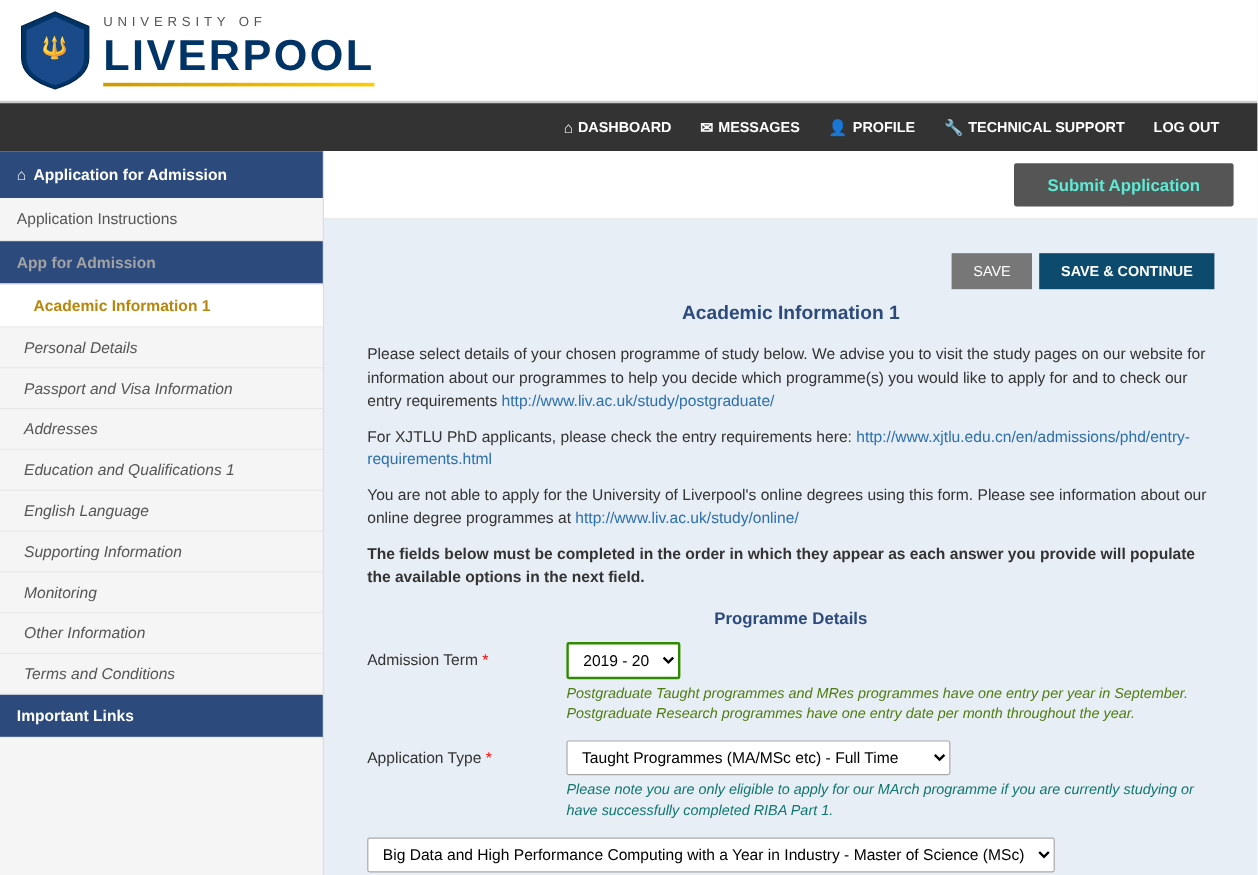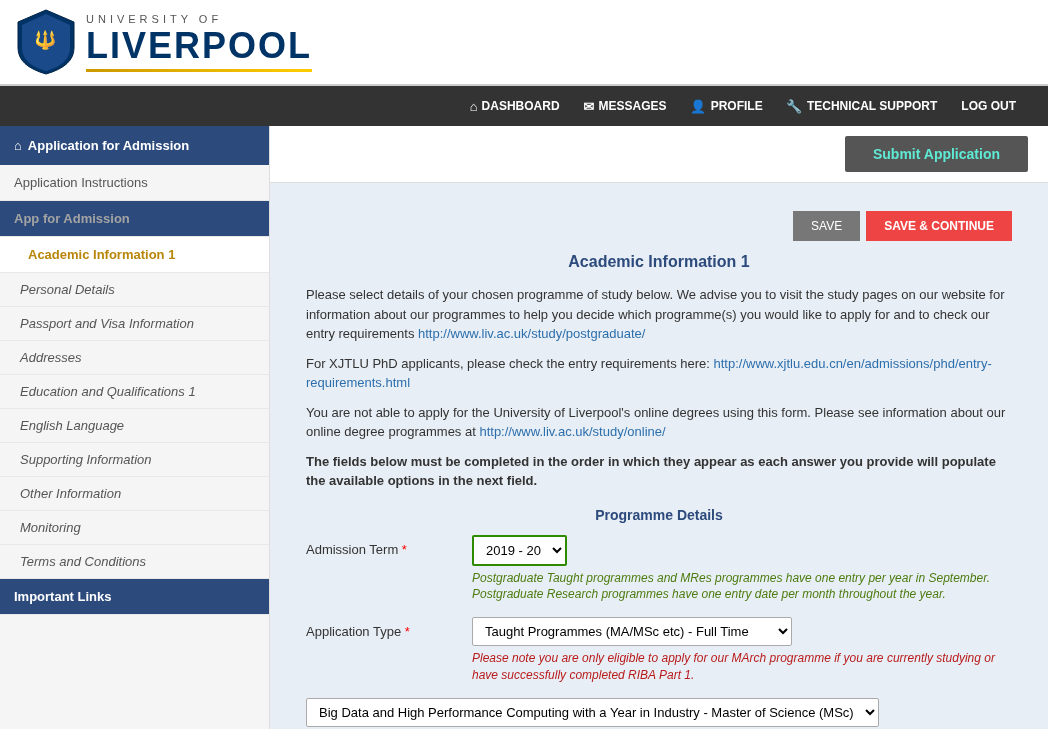--- a/index.html
+++ b/index.html
@@ -32,38 +32,38 @@
     .sidebar-subitem { padding: 9px 14px 9px 20px; color: #555; cursor: pointer; border-bottom: 1px solid #e8e8e8; font-size: 13px; font-style: italic; }
 
     
     .content { flex: 1; padding: 0; background: #fff; }
     .content-header { display: flex; justify-content: space-between; align-items: center; padding: 10px 20px; border-bottom: 1px solid #ddd; background: #fff; }
     .submit-btn { background: #555; color: #5eead4; border: none; padding: 10px 28px; font-size: 14px; font-weight: bold; cursor: pointer; border-radius: 2px; }
 
     .content-body { padding: 12px 20px; }
     .action-bar { display: flex; justify-content: flex-end; gap: 6px; margin-bottom: 12px; }
     .btn-save { background: #777; color: #fff; border: none; padding: 8px 18px; font-weight: normal; cursor: pointer; font-size: 12px; }
-    .btn-save-continue { background: #ef4444; color: #fff; border: none; padding: 8px 18px; font-weight: bold; cursor: pointer; font-size: 12px; }
+    .btn-save-continue { background: #0c4a6e; color: #fff; border: none; padding: 8px 18px; font-weight: bold; cursor: pointer; font-size: 12px; }
 
     .section-title { text-align: center; font-size: 16px; font-weight: bold; color: #2c4a7c; margin-bottom: 14px; }
 
     .info-text { font-size: 13px; color: #333; line-height: 1.5; margin-bottom: 10px; }
     .info-text a { color: #2c6fad; }
     .info-text.bold-note { font-weight: bold; }
 
     .subsection-title { text-align: center; font-size: 14px; font-weight: bold; color: #2c4a7c; margin: 16px 0 12px; }
 
     .form-row { display: flex; align-items: flex-start; margin-bottom: 14px; gap: 36px; }
     .form-label { width: 130px; min-width: 130px; font-size: 13px; color: #333; padding-top: 6px; line-height: 1.4; }
     .form-label .required { color: red; }
     .form-field { flex: 1; }
     .form-field select { padding: 5px 8px; font-size: 13px; border: 2px solid #2e8b00; border-radius: 2px; background: #fff; cursor: pointer; }
     .form-field select.normal-border { border: 1px solid #aaa; }
     .form-note { font-size: 12px; color: #4d7c0f; margin-top: 4px; font-style: italic; line-height: 1.4; }
-    .form-note.warning { color: #b91c1c; }
+    .form-note.warning { color: #0f766e; }
 
     .content-bg { background: #e8eef5; padding: 16px; }
   </style>
 </head>
 <body>
 
 <div class="header">
   <div class="logo-area">
     <svg class="logo-shield" viewBox="0 0 60 68">
       <path d="M30 2 L58 14 L58 40 Q58 58 30 66 Q2 58 2 40 L2 14 Z" fill="#003366" stroke="#002244" stroke-width="1"></path>
@@ -128,24 +128,24 @@
     <div class="sidebar-subitem">
       <span>Education and Qualifications 1</span>
     </div>
     <div class="sidebar-subitem">
       <span>English Language</span>
     </div>
     <div class="sidebar-subitem">
       <span>Supporting Information</span>
     </div>
     <div class="sidebar-subitem">
+      <span>Monitoring</span>
+    </div>
+    <div class="sidebar-subitem">
       <span>Other Information</span>
-    </div>
-    <div class="sidebar-subitem">
-      <span>Monitoring</span>
     </div>
     <div class="sidebar-subitem">
       <span>Terms and Conditions</span>
     </div>
     <div class="sidebar-item section-footer">
       <span>Important Links</span>
     </div>
   </div>
 
   <div class="content">

